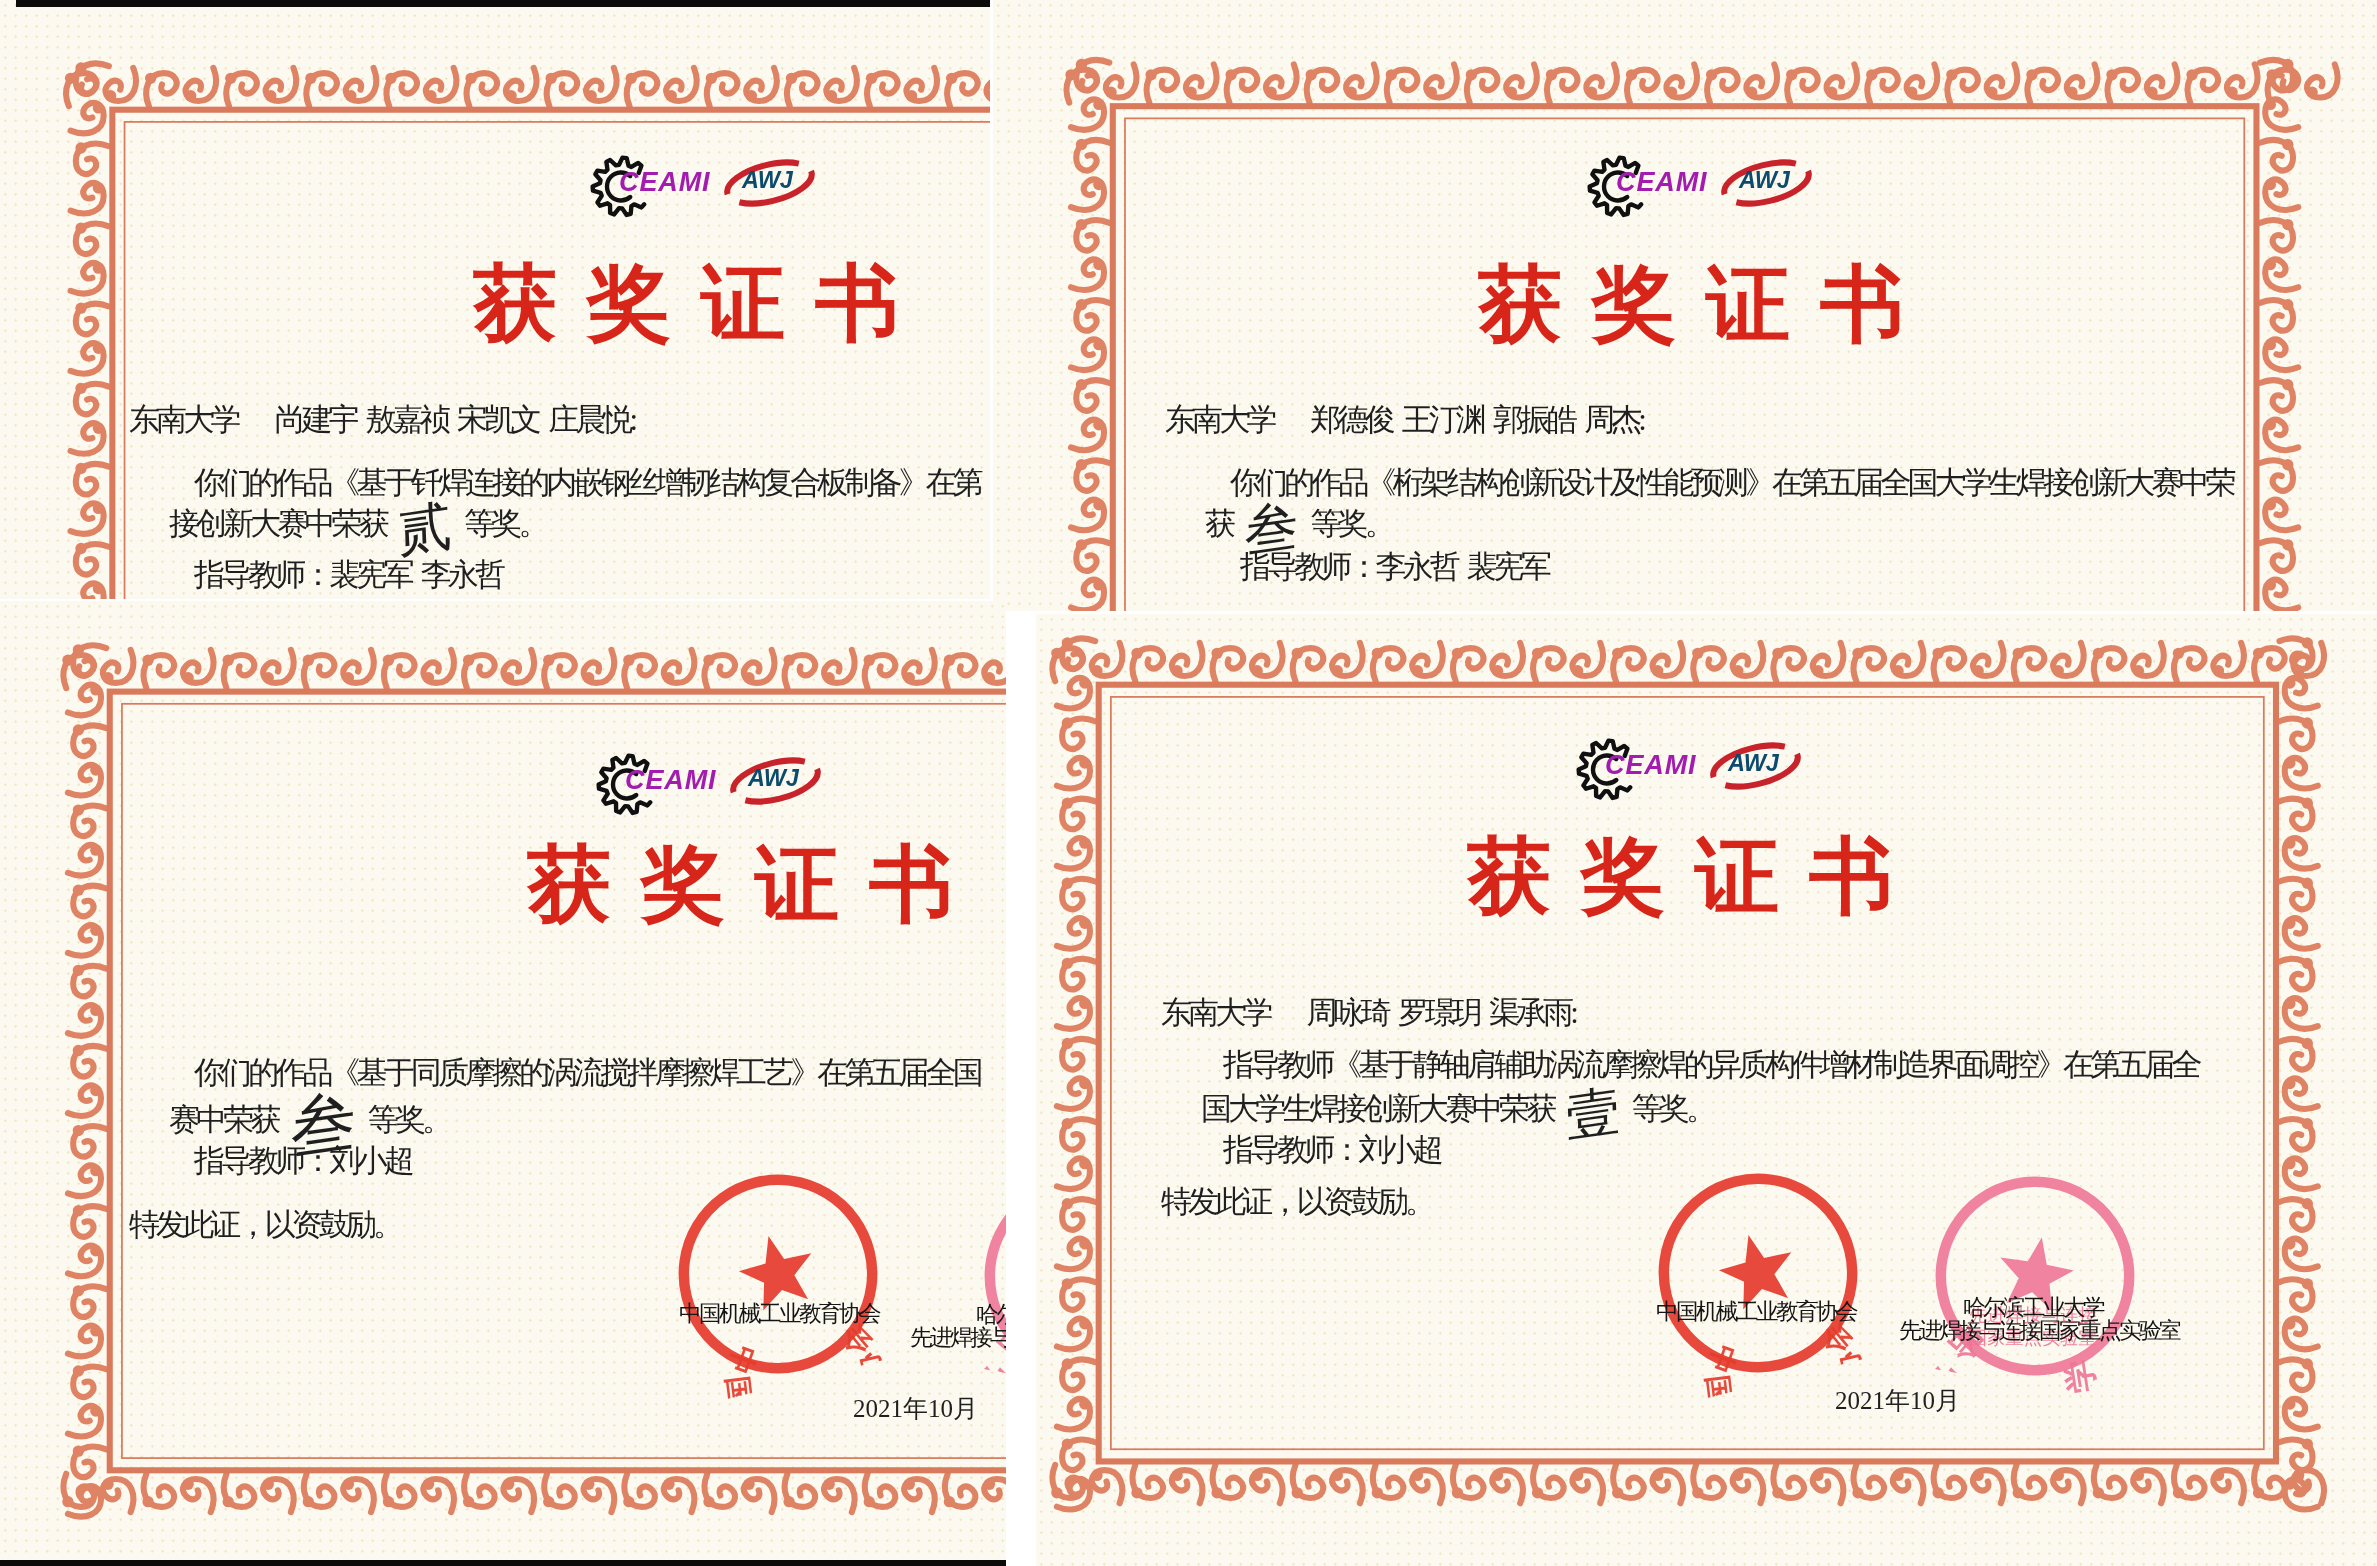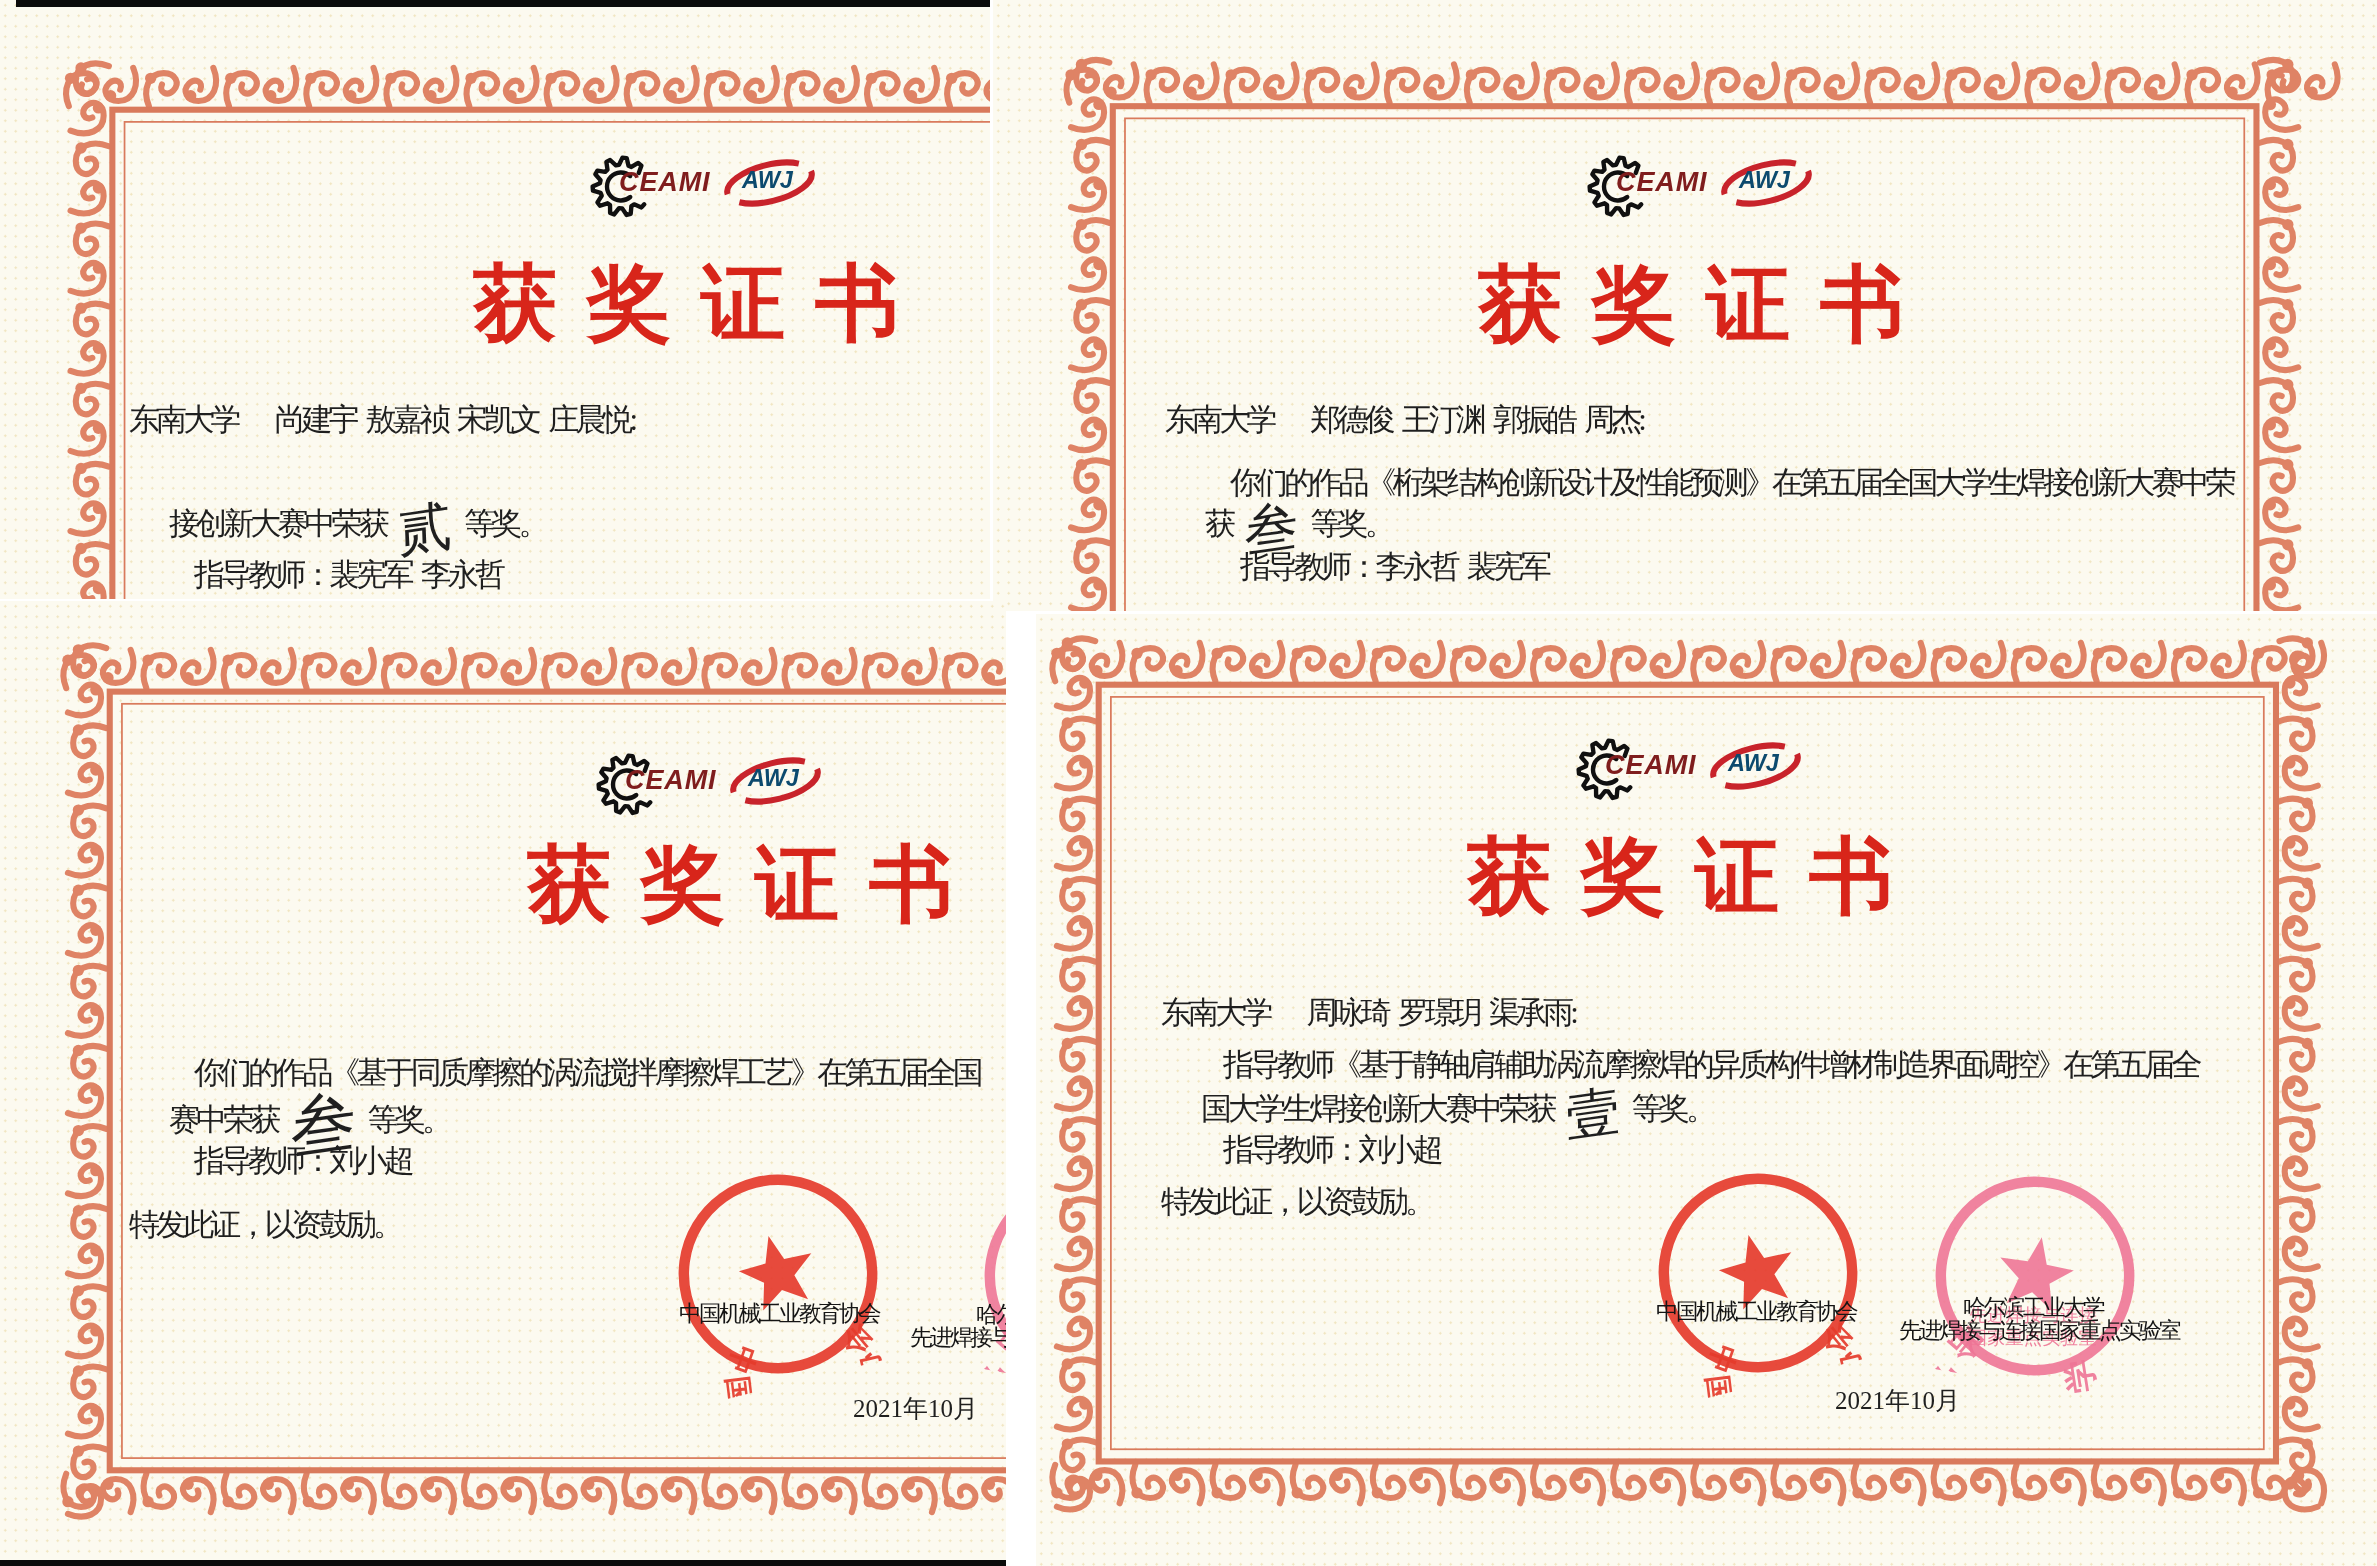--- a/index.html
+++ b/index.html
@@ -7,21 +7,21 @@
          font-family:"Liberation Serif","DejaVu Serif",serif;}
   .cert{position:absolute;overflow:hidden;}
   .paper{position:absolute;inset:0;background-color:#fcfaf0;
          background-image:radial-gradient(rgba(226,203,130,.45) 1px, rgba(0,0,0,0) 1.2px);
          background-size:10.5px 10.5px;}
   .frame{position:absolute;left:0;top:0;}
   .scanline{position:absolute;background:#0b0b0b;}
   .logos{position:absolute;width:279px;height:75px;}
   .gearsvg{position:absolute;left:0;top:1.7px;}
   .logo-ceami-text{position:absolute;left:29px;top:14px;font-family:"Liberation Sans","DejaVu Sans",sans-serif;
-      font-style:italic;font-weight:bold;font-size:27px;color:#7f1d1d;letter-spacing:0.9px;}
+      font-style:italic;font-weight:bold;font-size:27px;color:#a21caf;letter-spacing:0.9px;}
   .awj{position:absolute;left:129px;top:3.5px;width:101px;height:52px;}
   .logo-awj-text{position:absolute;left:152px;top:14px;font-family:"Liberation Sans","DejaVu Sans",sans-serif;
       font-style:italic;font-weight:bold;font-size:23.5px;color:#0c4a6e;}
   .title{position:absolute;color:#d8251a;font-weight:bold;font-size:84px;line-height:1.05;
          letter-spacing:30px;white-space:nowrap;}
   .bodyline{position:absolute;white-space:nowrap;color:#1f1f1f;font-size:31px;letter-spacing:-3.9px;
             word-spacing:6.1px;line-height:1.15;}
   .uni{margin-right:37px;}
   .awardline{display:flex;align-items:center;margin-left:40px;}
   .grade{display:inline-block;font-size:54px;margin:0 12.2px;transform:rotate(-8deg) skewX(-6deg) translateY(5.2px);
@@ -81,20 +81,21 @@
       <span class="logo-ceami-text">CEAMI</span>
       <svg class="awj" viewBox="0 0 116 60">
         <ellipse cx="58" cy="30" rx="50" ry="21" fill="none" stroke="#c8232b" stroke-width="7" stroke-dasharray="98 17" transform="rotate(-14 58 30)"></ellipse>
       </svg>
       <span class="logo-awj-text">AWJ</span>
     </div>
     <div class="title" style="left:473px;top:260px;">获奖证书</div>
     <div class="bodyline" style="left:129px;top:402px;">
       <span class="uni">东南大学</span><span>尚建宇 敖嘉祯 宋凯文 庄晨悦:</span>
     </div>
+    <div class="bodyline" style="left:194px;top:465px;">你们的作品《基于钎焊连接的内嵌钢丝增韧结构复合板制备》在第</div>
     <div class="bodyline awardline" style="left:129px;top:493px;">
       <span>接创新大赛中荣获</span>
       <span class="grade">贰</span>
       <span>等奖。</span>
     </div>
     <div class="bodyline" style="left:194px;top:557px;">指导教师：裴宪军 李永哲</div>
   </section>
 
   <section class="cert" id="cert-tr" style="left:993px;top:0;width:1385px;height:611px;">
     <div class="paper"></div>

